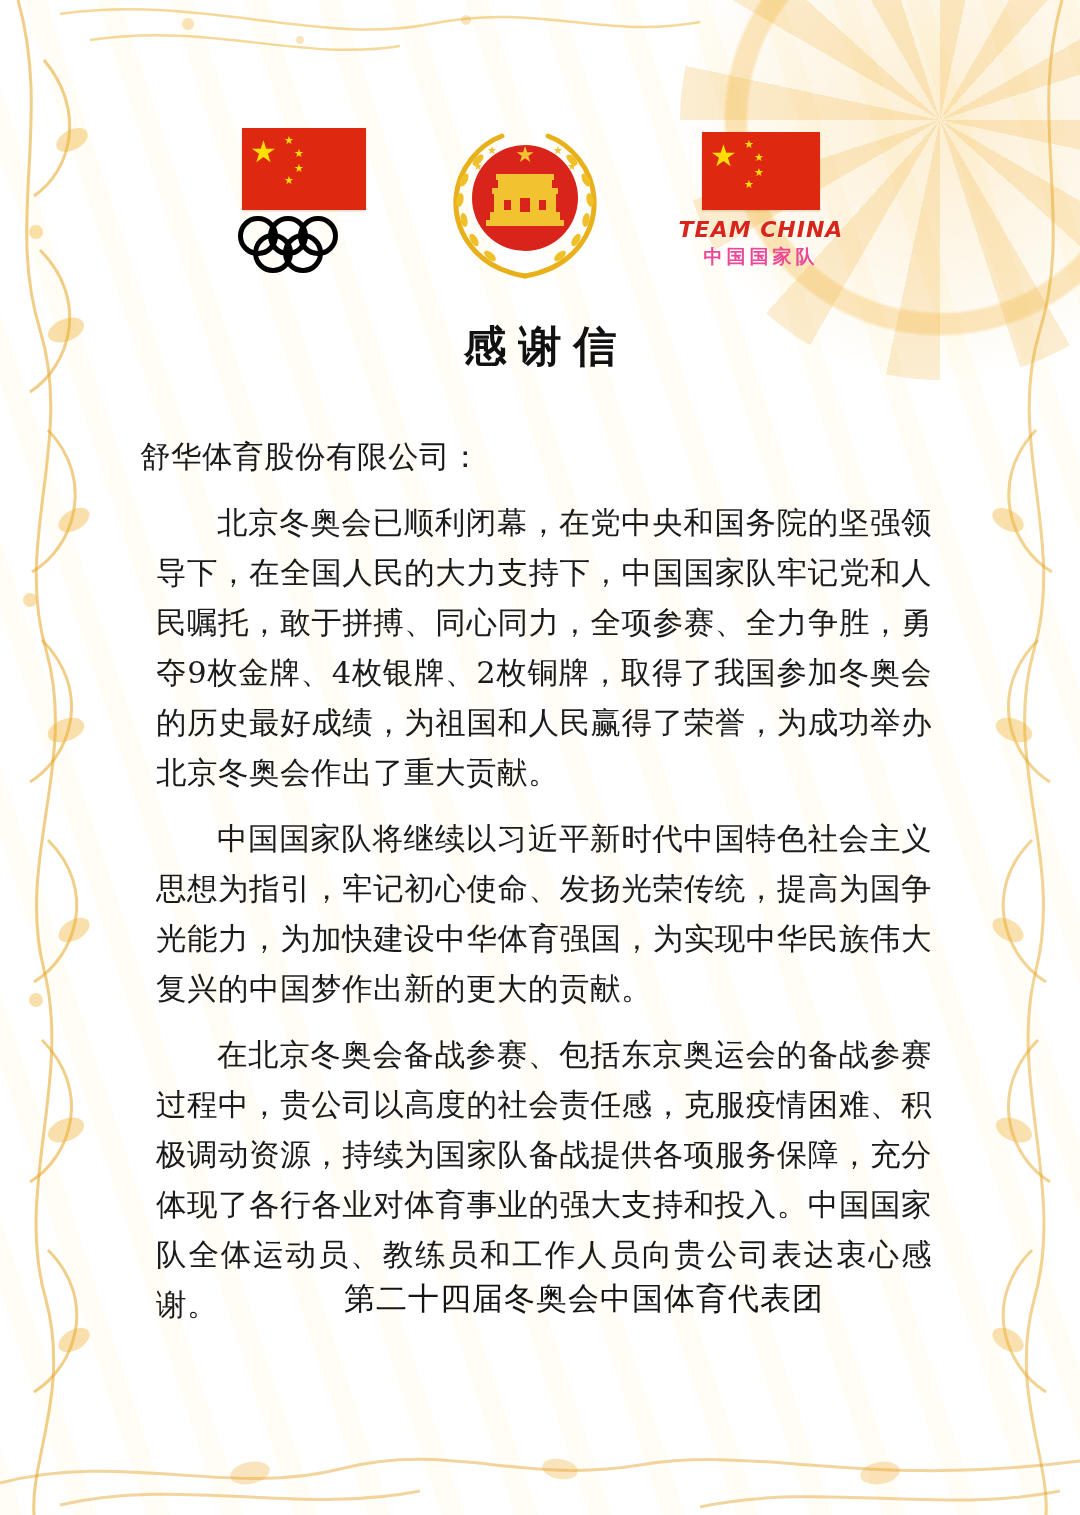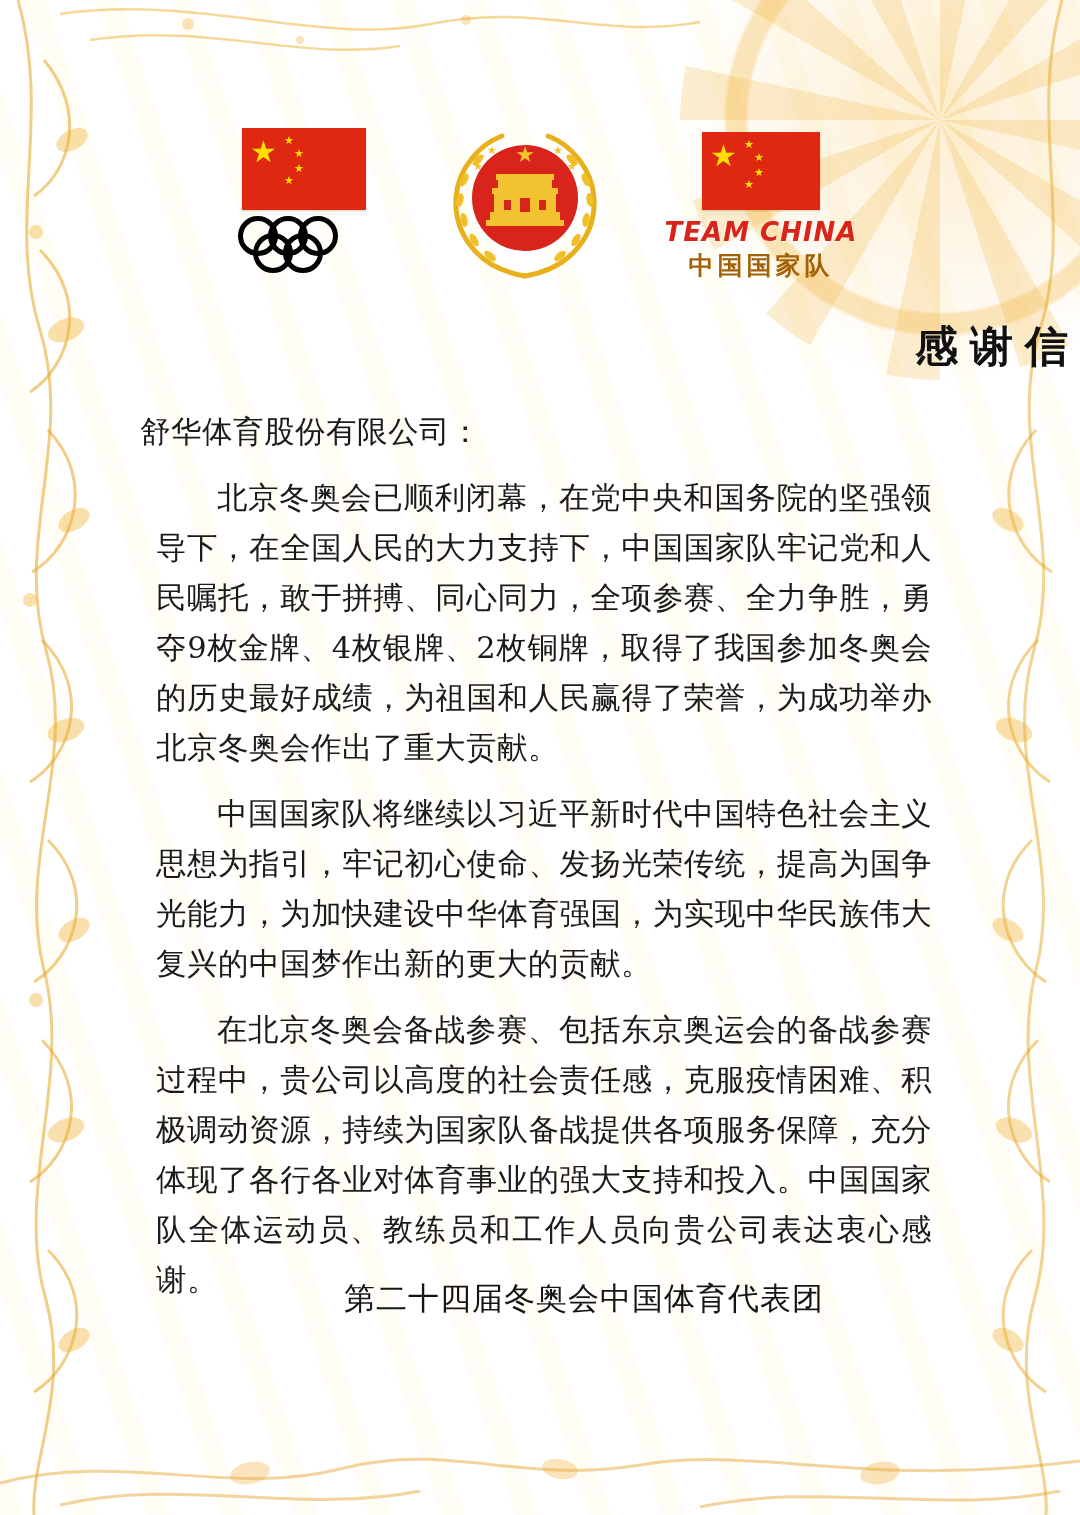--- a/index.html
+++ b/index.html
@@ -167,53 +167,53 @@
     flex-direction: column;
     align-items: center;
     padding-top: 4px;
   }
   #team-china-logo .cn-flag { width: 118px; height: 78px; }
   #tc-en {
     margin-top: 7px;
     font-family: "DejaVu Sans", sans-serif;
     font-weight: 800;
     font-style: italic;
-    font-size: 26px;
+    font-size: 22px;
     letter-spacing: 1px;
     color: #d8241a;
     text-shadow: 1px 1px 0 rgba(255,255,255,0.5);
     white-space: nowrap;
   }
   #tc-cn {
     margin-top: 2px;
-    font-size: 25px;
+    font-size: 19px;
     font-weight: 700;
-    color: #a16207;
+    color: #ec4899;
     letter-spacing: 4px;
     white-space: nowrap;
   }
 
   
   #letter-title {
     position: absolute;
     top: 318px;
     left: 0;
     width: 1080px;
-    text-align: right;
+    text-align: center;
     font-family: "DejaVu Serif", "Liberation Serif", serif;
     font-weight: bold;
     font-size: 43px;
     letter-spacing: 12px;
     color: #111;
     text-indent: 12px;
   }
 
   #letter-content {
     position: absolute;
-    top: 407px;
+    top: 432px;
     left: 140px;
     width: 808px;
     font-family: "DejaVu Serif", "Liberation Serif", serif;
     font-size: 30.5px;
     line-height: 50px;
     color: #1b1b1b;
     letter-spacing: 0.5px;
   }
   #letter-content .salutation {
     margin: 0 0 2px 0;

